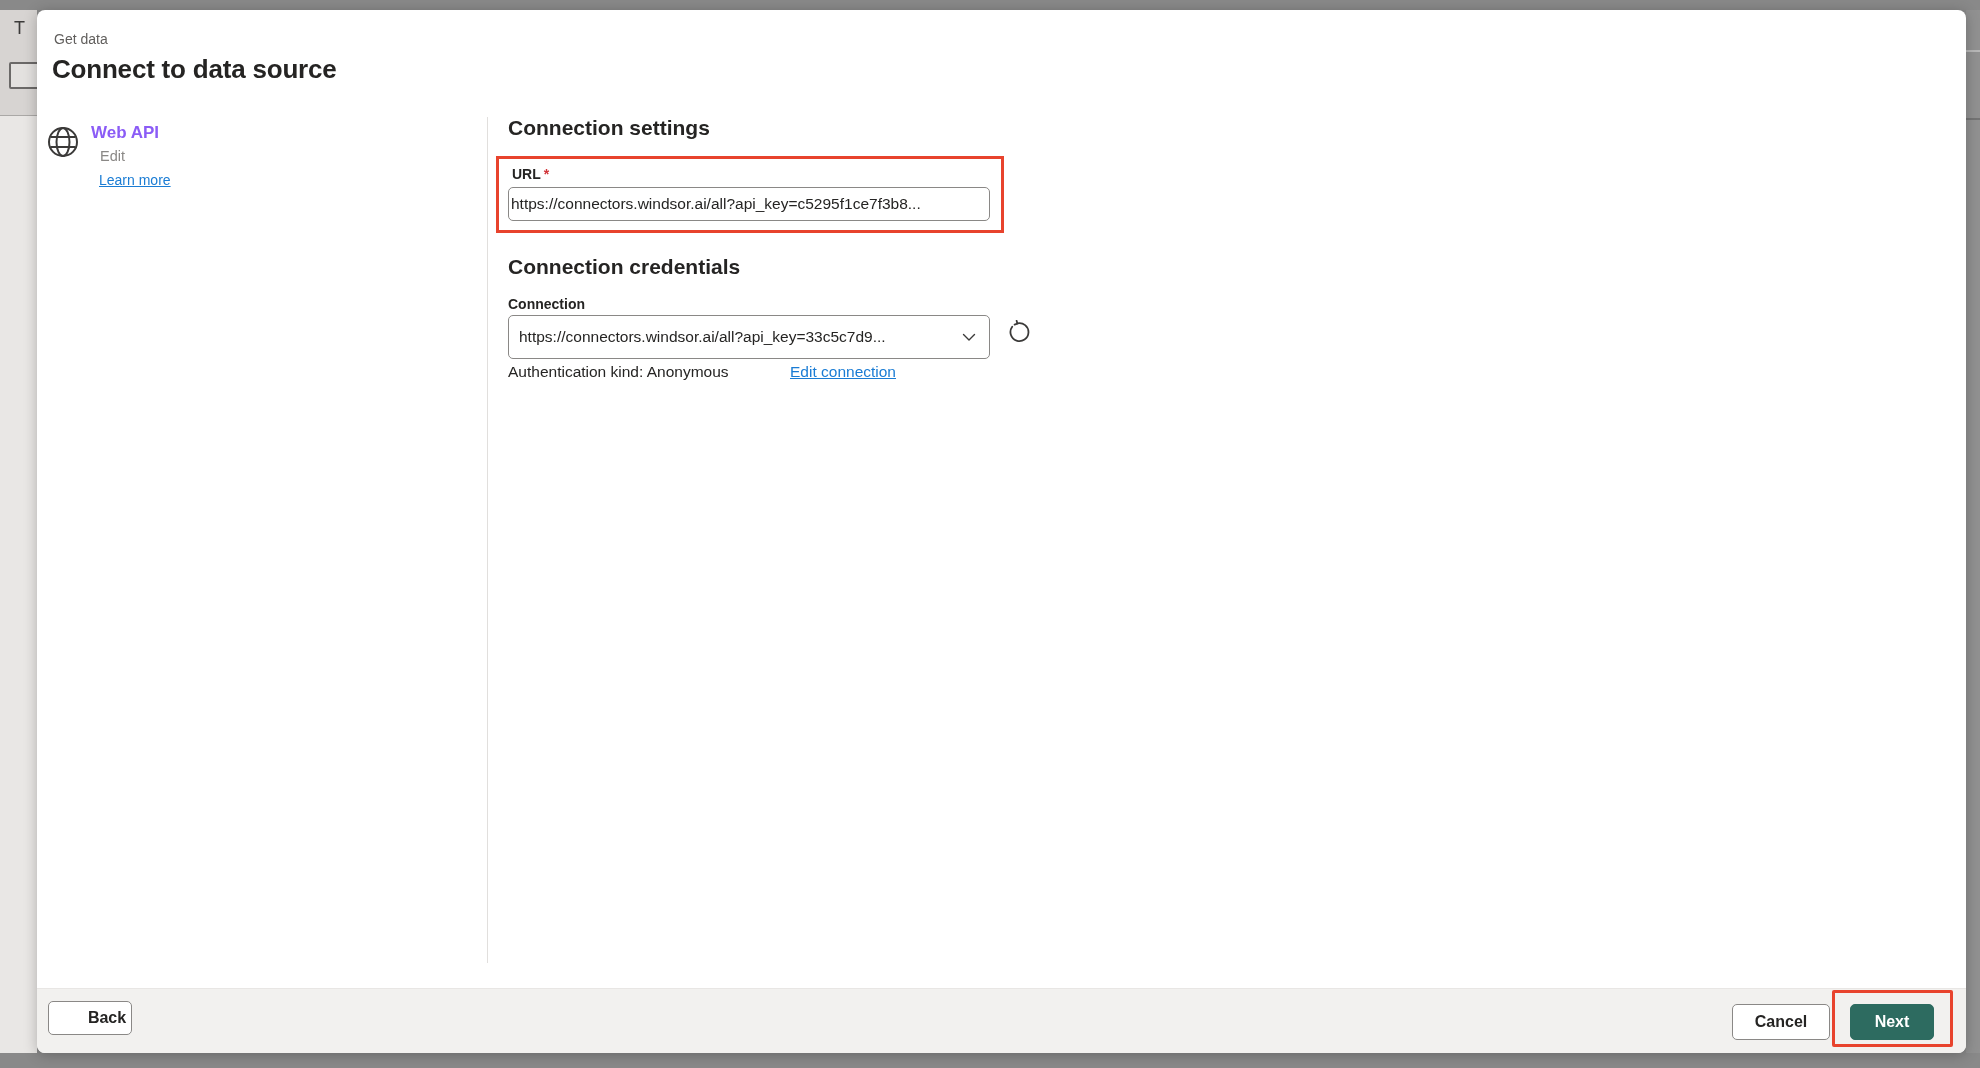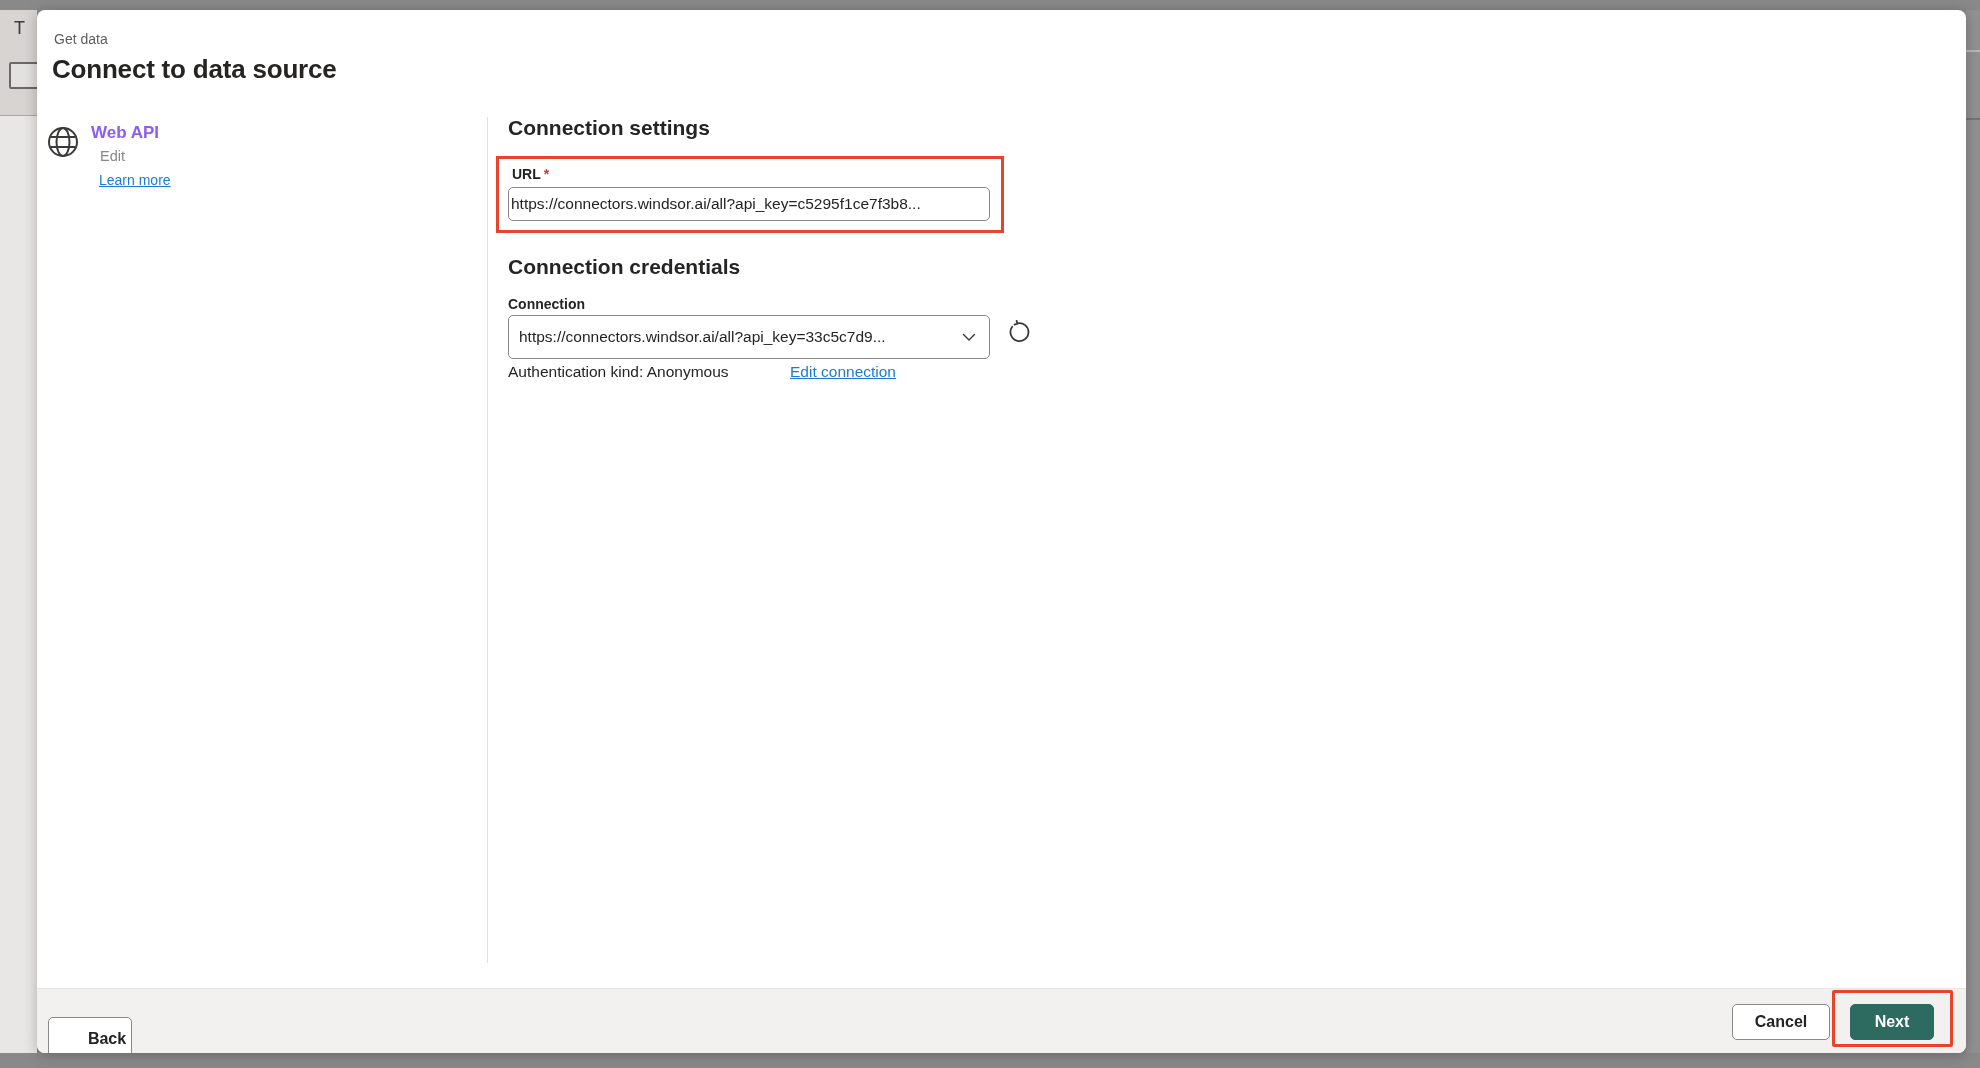--- a/index.html
+++ b/index.html
@@ -127,21 +127,21 @@
   .footer {
     position: absolute; left: 0; bottom: 0; width: 100%; height: 65px;
     background: #f2f1ef; border-top: 1px solid #e8e6e4;
   }
   .btn {
     position: absolute; font-family: "Liberation Sans", sans-serif;
     font-size: 16px; font-weight: 600; border-radius: 5px; cursor: pointer;
     display: flex; align-items: center; justify-content: center;
   }
   .btn-secondary { background: #ffffff; border: 1px solid #8a8886; color: #252423; }
-  .btn-back   { left: 11px;  top: 28px; width: 84px; height: 44px; padding-left: 34px; }
+  .btn-back   { left: 11px;  top: 12px; width: 84px; height: 34px; padding-left: 34px; }
   .btn-cancel { left: 1695px; top: 15px; width: 98px; height: 36px; }
   .btn-next   {
     left: 1813px; top: 15px; width: 84px; height: 36px;
     background: #2d6b60; border: 1px solid #2d6b60; color: #ffffff;
   }
 </style>
 </head>
 <body>
 
 <div class="screen">

